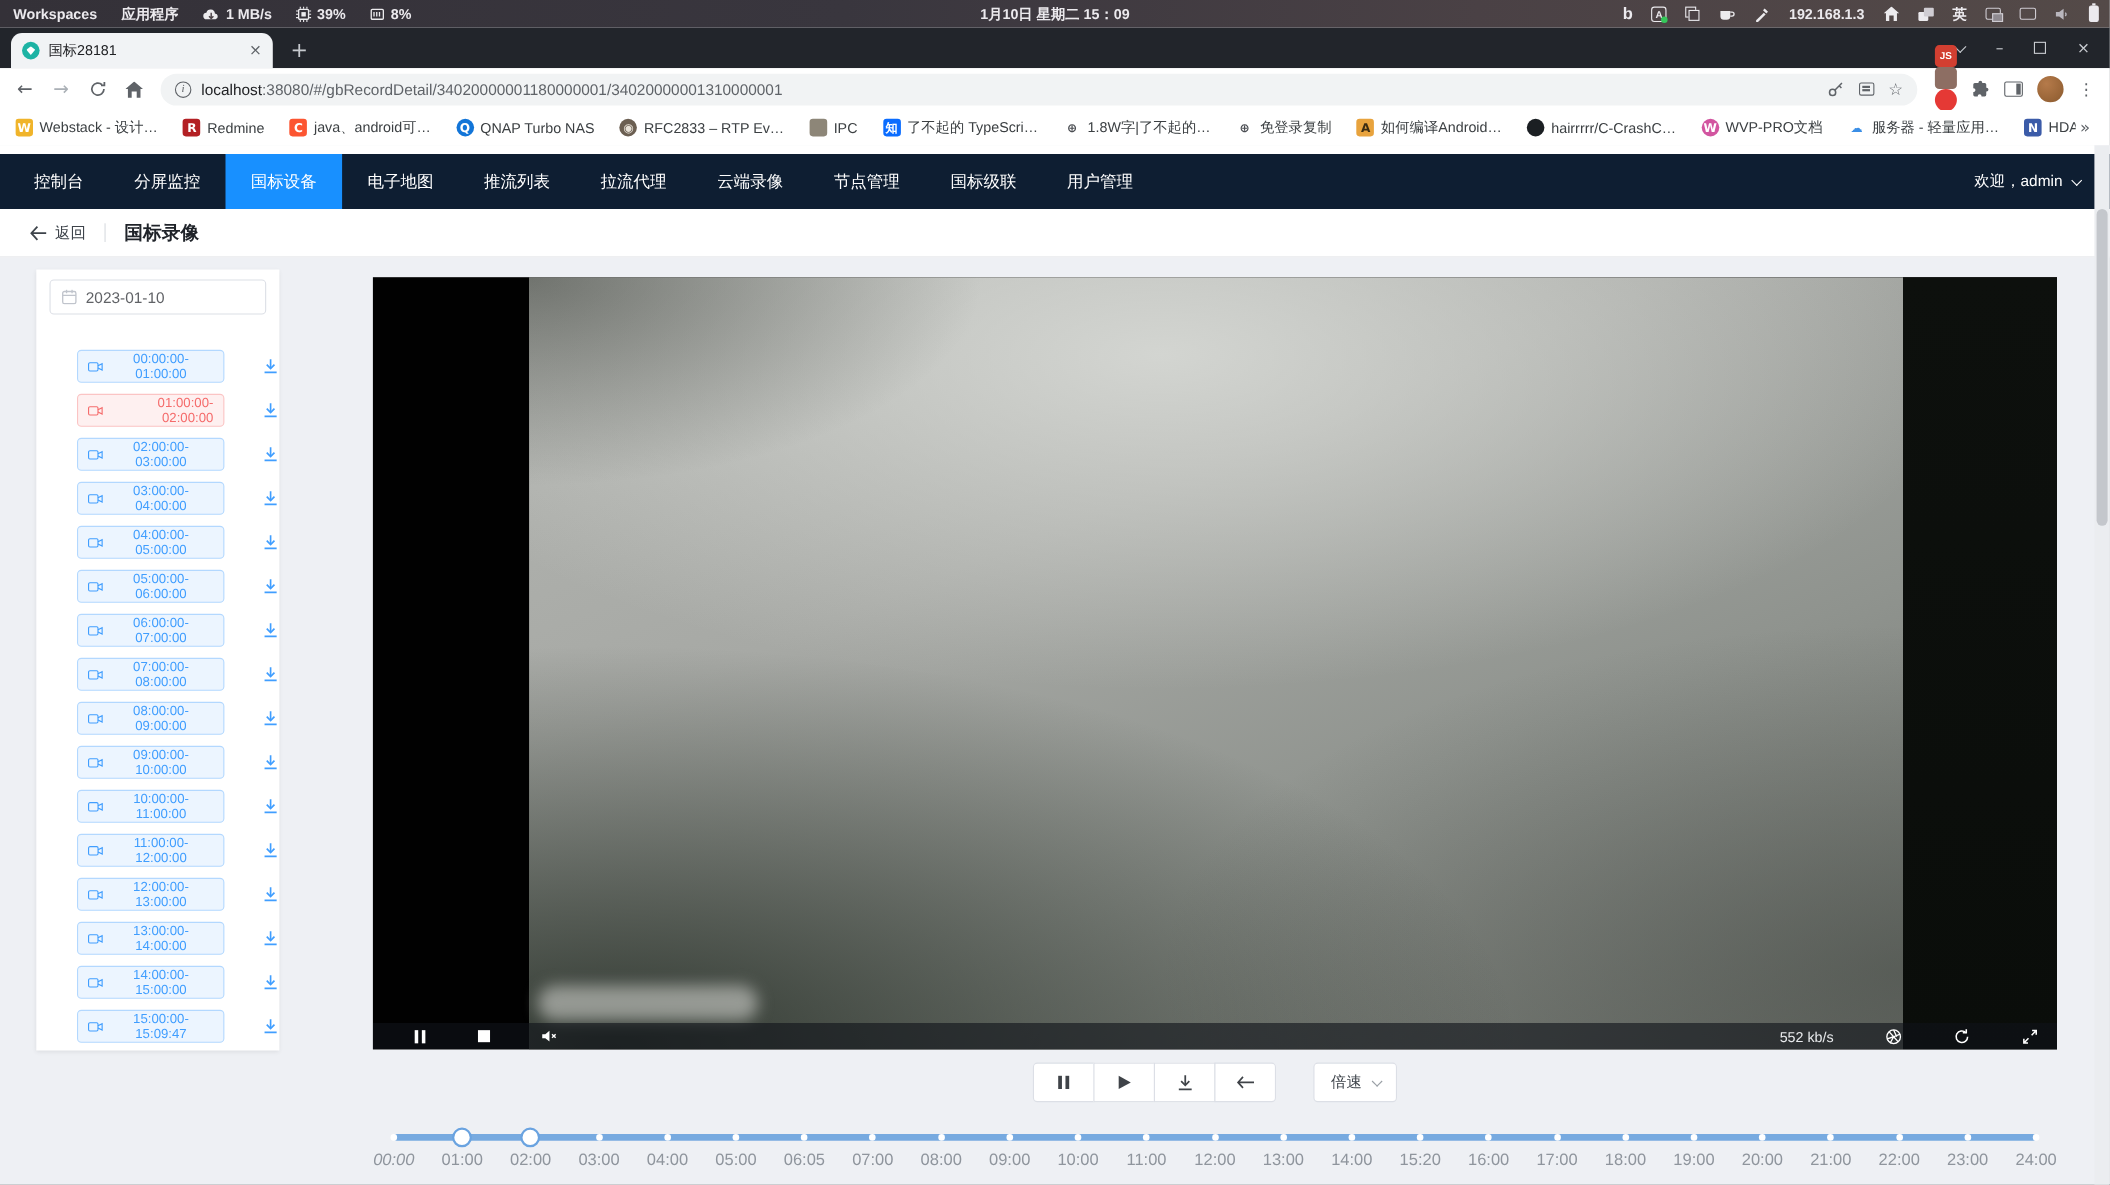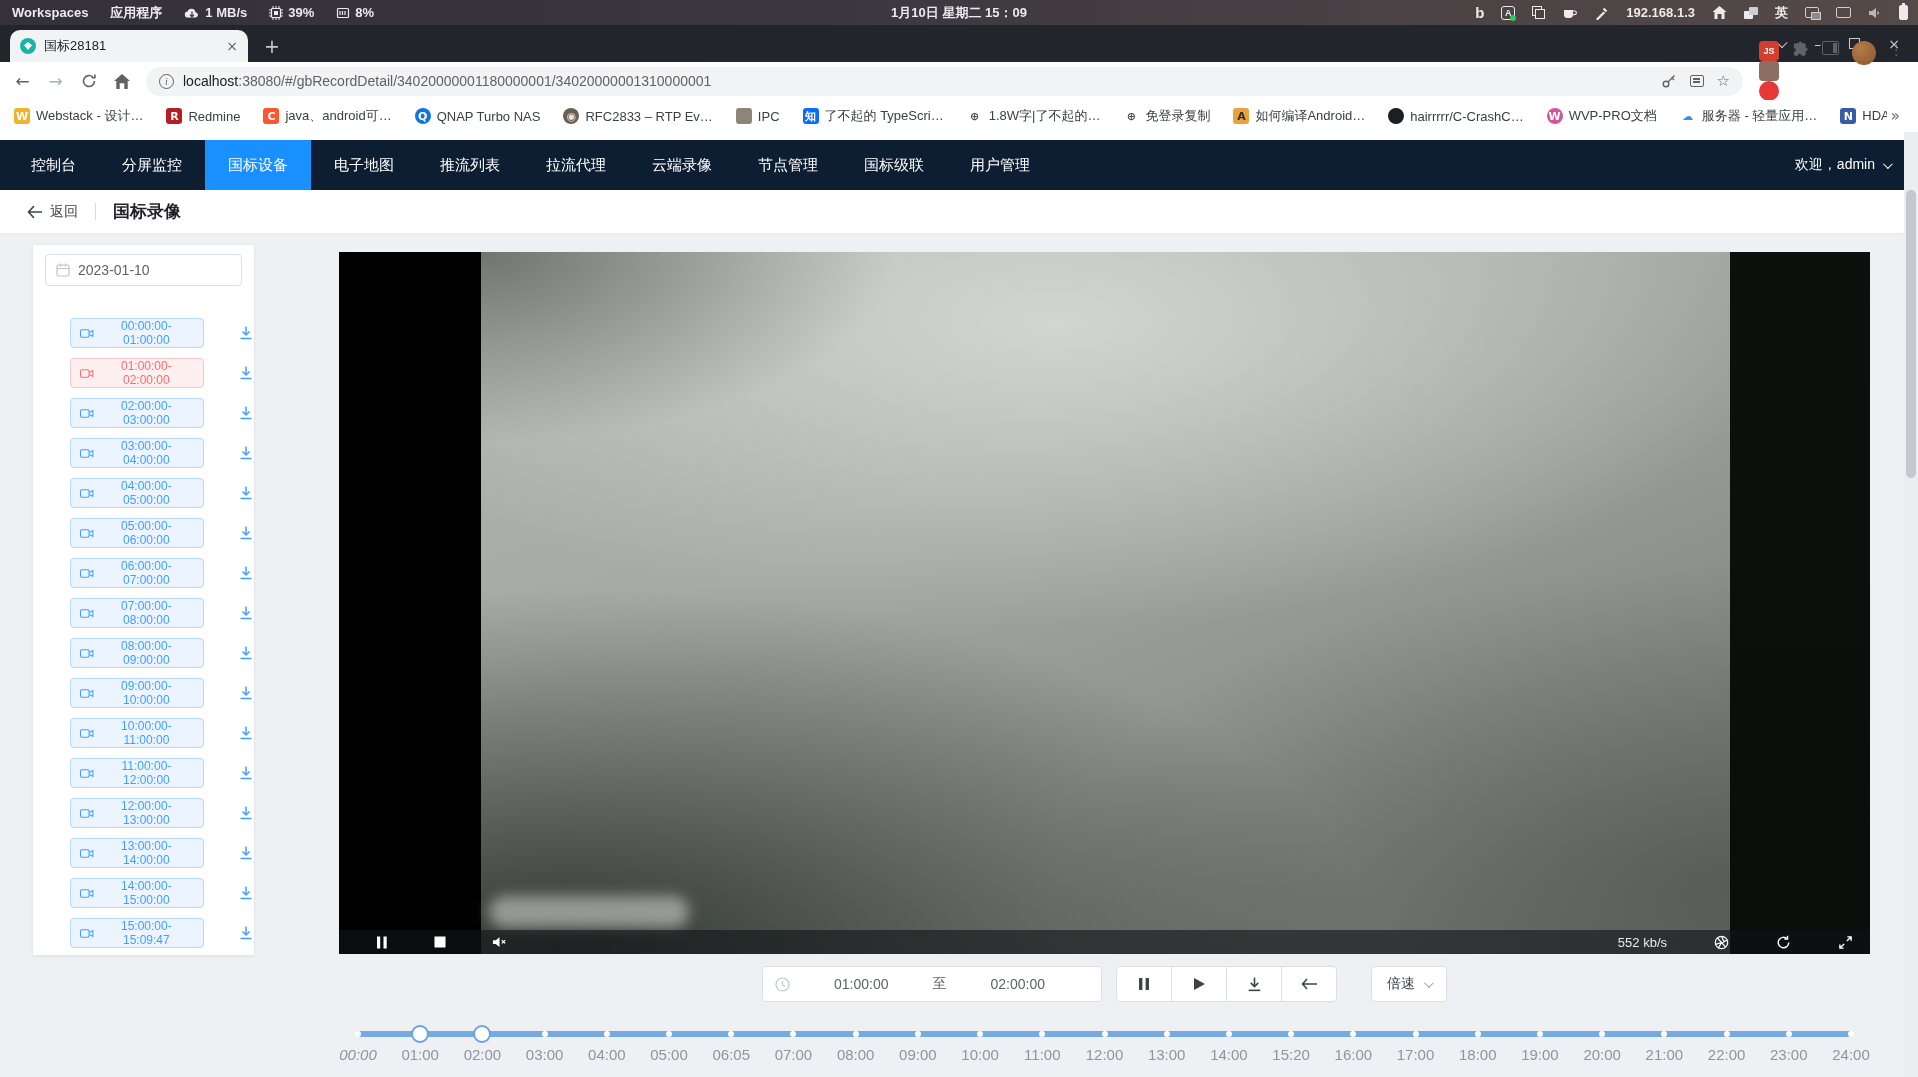--- a/index.html
+++ b/index.html
@@ -61,21 +61,21 @@
   .info-i { width:15px; height:15px; flex:none; border:1.2px solid #5f6368; border-radius:50%; color:#5f6368;
             font-size:10px; font-style:italic; display:flex; align-items:center; justify-content:center;
             font-family:"Liberation Serif", serif; }
   .url { white-space:nowrap; overflow:hidden; color:#5f6368; }
   .url b { color:#202124; font-weight:normal; }
   .omni-right { margin-left:auto; display:flex; align-items:center; gap:13px; flex:none; }
   .star { color:#5f6368; font-size:15px; }
   .readbox { width:14px; height:12px; border:1.5px solid #5f6368; border-radius:2px; position:relative; }
   .readbox::after { content:""; position:absolute; left:2px; top:2px; width:7px; height:1.5px; background:#5f6368;
                     box-shadow:0 3px 0 #5f6368; }
-  .ext-area { display:flex; gap:13px; padding:0 6px; flex:none; }
+  .ext-area { display:flex; align-items:center; gap:13px; padding:0 6px; flex:none; }
   .ext-chip { width:20px; height:20px; border-radius:4px; display:flex; align-items:center; justify-content:center;
               font-size:9px; font-weight:bold; }
   .ext-chip.round { border-radius:50%; }
   .panelbox { width:17px; height:14px; border:1.5px solid #5f6368; border-radius:2px; position:relative; }
   .panelbox::after { content:""; position:absolute; right:1px; top:1px; bottom:1px; width:4px; background:#5f6368; }
   .avatar { width:24px; height:24px; border-radius:50%; background:radial-gradient(circle at 35% 30%, #b57a4a, #8a5a2e); }
   .kebab { color:#5f6368; font-size:15px; }
 
   .bookmarks { position:absolute; top:100px; left:0; width:100%; height:32px; background:#fff;
                display:flex; align-items:center; padding:0 14px; font-size:13px; color:#3c4043; }
@@ -107,21 +107,21 @@
   
   .leftpanel { position:absolute; left:33px; top:113px; width:221px; height:710px; background:#fff;
                box-shadow:0 1px 4px rgba(0,0,0,.08); padding-top:9px; }
   .date-input { width:197px; height:32px; margin:0 auto; border:1px solid #dcdfe6; border-radius:4px;
                 background:#fff; display:flex; align-items:center; gap:8px; padding:0 10px;
                 color:#606266; font-size:14px; cursor:pointer; }
   .seg-list { margin-top:32px; padding-left:17px; display:flex; flex-direction:column; gap:10px; }
   .seg-row { display:flex; align-items:center; gap:14px; }
   .seg-pill { display:flex; align-items:center; gap:5px; height:30px; padding:0 9px; border-radius:4px;
               font-size:12px; background:#ecf5ff; border:1px solid #b3d8ff; color:#409eff; cursor:pointer; }
-  .seg-row.selected .seg-pill { background:#fef0f0; border-color:#fbc4c4; color:#f56c6c; }
+  .seg-row.selected .seg-pill { background:#fef0f0; border-color:#fbc4c4; color:#f56c6c;text-align:right; }
   .dl-btn { background:none; border:none; padding:0; color:#409eff; display:flex; cursor:pointer; }
 
   
   .player { position:absolute; left:339px; top:120px; width:1531px; height:702px; background:#010101; overflow:hidden; }
   .video-scene { position:absolute; left:142px; top:0; width:1249px; height:702px;
     background:
       radial-gradient(55% 45% at 0% 0%, rgba(52,56,50,.55), rgba(52,56,50,0) 60%),
       radial-gradient(95% 70% at 46% 10%, rgba(218,220,216,.85), rgba(218,220,216,0) 62%),
       radial-gradient(120% 95% at 6% 100%, rgba(38,46,38,.9), rgba(38,46,38,0) 55%),
       radial-gradient(90% 75% at 100% 90%, rgba(66,71,66,.55), rgba(66,71,66,0) 60%),
@@ -719,29 +719,20 @@
           <button class="pb-btn">
             <svg width="15" height="15" viewBox="0 0 16 16" fill="none" stroke="#fff" stroke-width="1.5">
                 <path d="M9.5 6.5 14 2M14 6V2h-4M6.5 9.5 2 14M2 10v4h4"></path>
               </svg>
           </button>
         </div>
       </div>
     </div>
 
     <div class="ctrl-row">
-      <div class="time-range">
-        <svg width="15" height="15" viewBox="0 0 15 15" fill="none" stroke="#c0c4cc" stroke-width="1.2">
-            <circle cx="7.5" cy="7.5" r="6.5"></circle>
-            <path d="M7.5 4v4l2.5 1.5"></path>
-          </svg>
-        <span class="t">01:00:00</span>
-        <span class="sep">至</span>
-        <span class="t">02:00:00</span>
-      </div>
       <div class="btn-group">
         <button class="cbtn">
           <svg width="12" height="14" viewBox="0 0 12 14">
               <rect x="1" y="1" width="3.4" height="12" fill="#3f4348"></rect>
               <rect x="7.6" y="1" width="3.4" height="12" fill="#3f4348"></rect>
             </svg>
         </button>
         <button class="cbtn">
           <svg width="13" height="14" viewBox="0 0 13 14">
               <path d="M1 1 12 7 1 13Z" fill="#3f4348"></path>

